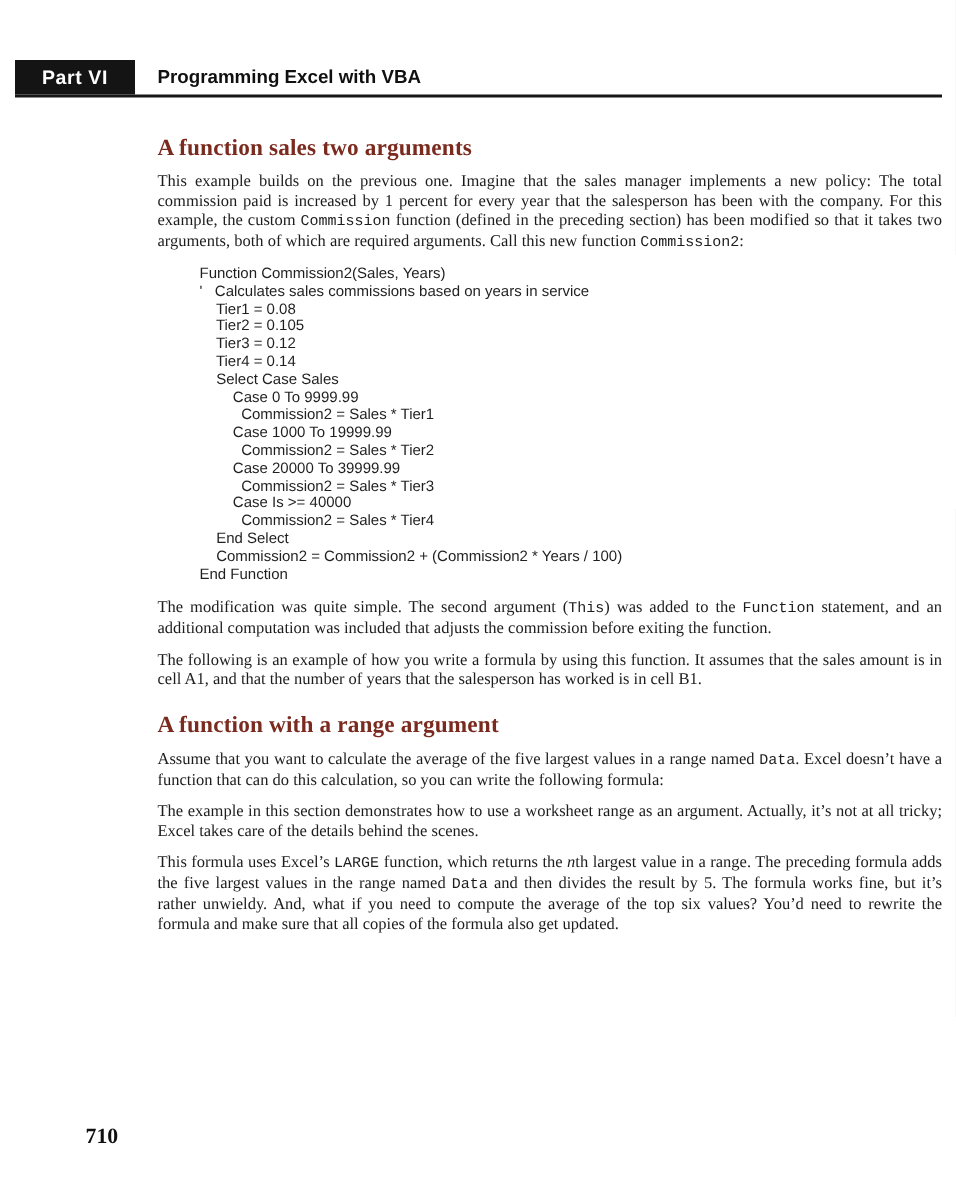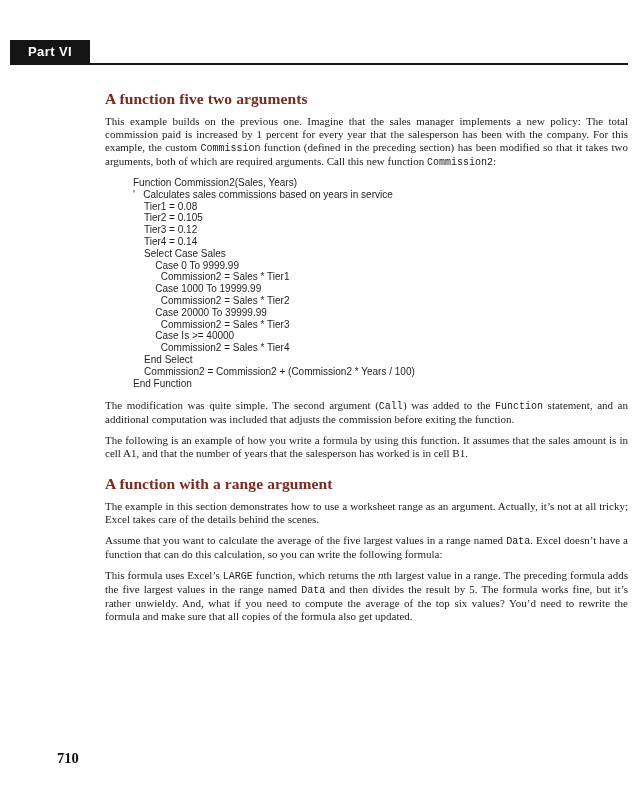--- a/index.html
+++ b/index.html
@@ -91,25 +91,26 @@
     color: #101010;
   }
 </style>
 </head>
 <body>
 
 <div class="page">
 
   <header class="part-header">
     <div class="part-box">Part VI</div>
+    <div class="part-title">Programming Excel with VBA</div>
   </header>
 
   <main class="content">
 
-    <h1 class="section-heading">A function five two arguments</h1>
+    <h1 class="section-heading">A function sales two arguments</h1>
 
     <p class="body-para"><span>This example builds on the previous one. Imagine that the sales manager implements a new policy: The total commission paid is increased by 1 percent for every year that the salesperson has been with the company. For this example, the custom </span><span class="code-inline">Commission</span><span> function (defined in the preceding section) has been modified so that it takes two arguments, both of which are required arguments. Call this new function </span><span class="code-inline">Commission2</span><span>:</span></p>
 
     <pre class="code-block">Function Commission2(Sales, Years)
 '   Calculates sales commissions based on years in service
     Tier1 = 0.08
     Tier2 = 0.105
     Tier3 = 0.12
     Tier4 = 0.14
     Select Case Sales
@@ -118,30 +119,30 @@
         Case 1000 To 19999.99
           Commission2 = Sales * Tier2
         Case 20000 To 39999.99
           Commission2 = Sales * Tier3
         Case Is &gt;= 40000
           Commission2 = Sales * Tier4
     End Select
     Commission2 = Commission2 + (Commission2 * Years / 100)
 End Function</pre>
 
-    <p class="body-para"><span>The modification was quite simple. The second argument (</span><span class="code-inline">Call</span><span>) was added to the </span><span class="code-inline">Function</span><span> statement, and an additional computation was included that adjusts the commission before exiting the function.</span></p>
+    <p class="body-para"><span>The modification was quite simple. The second argument (</span><span class="code-inline">This</span><span>) was added to the </span><span class="code-inline">Function</span><span> statement, and an additional computation was included that adjusts the commission before exiting the function.</span></p>
 
     <p class="body-para"><span>The following is an example of how you write a formula by using this function. It assumes that the sales amount is in cell A1, and that the number of years that the salesperson has worked is in cell B1.</span></p>
 
 
     <h1 class="section-heading second">A function with a range argument</h1>
 
+    <p class="body-para"><span>Assume that you want to calculate the average of the five largest values in a range named </span><span class="code-inline">Data</span><span>. Excel doesn’t have a function that can do this calculation, so you can write the following formula:</span></p>
+
     <p class="body-para"><span>The example in this section demonstrates how to use a worksheet range as an argument. Actually, it’s not at all tricky; Excel takes care of the details behind the scenes.</span></p>
-
-    <p class="body-para"><span>Assume that you want to calculate the average of the five largest values in a range named </span><span class="code-inline">Data</span><span>. Excel doesn’t have a function that can do this calculation, so you can write the following formula:</span></p>
 
 
     <p class="body-para"><span>This formula uses Excel’s </span><span class="code-inline">LARGE</span><span> function, which returns the </span><span class="italic">n</span><span>th largest value in a range. The preceding formula adds the five largest values in the range named </span><span class="code-inline">Data</span><span> and then divides the result by 5. The formula works fine, but it’s rather unwieldy. And, what if you need to compute the average of the top six values? You’d need to rewrite the formula and make sure that all copies of the formula also get updated.</span></p>
 
   </main>
 
   <div class="page-number">710</div>
 
 </div>
 

